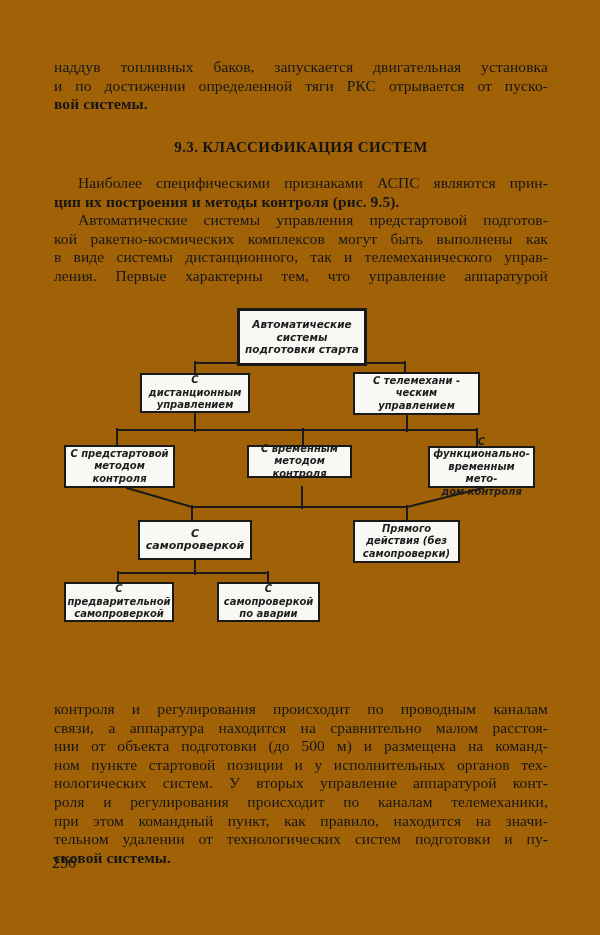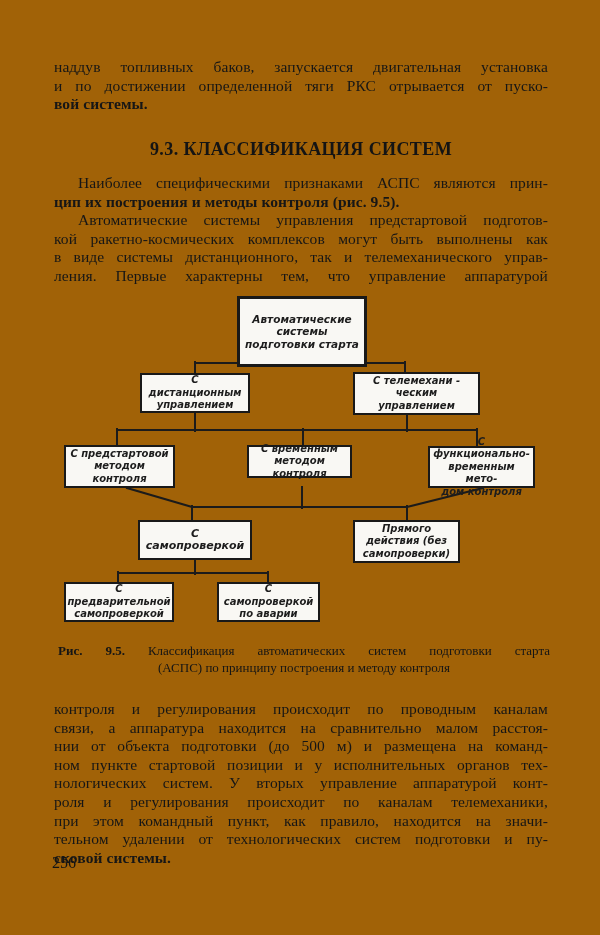--- a/index.html
+++ b/index.html
@@ -28,21 +28,21 @@
     letter-spacing: 0.1px;
   }
   .endpara .tline:last-child { text-align-last: left; font-weight: bold; }
   .indent .tline:first-child { padding-left: 24px; }
   .heading {
     position: absolute;
     left: 54px;
     width: 494px;
     margin: 0;
     text-align: center;
-    font-size: 18px;
+    font-size: 15px;
     font-weight: bold;
     letter-spacing: 0.4px;
     color: #141414;
   }
   
   .connectors {
     position: absolute;
     left: 0; top: 0;
     width: 600px; height: 935px;
     pointer-events: none;
@@ -129,21 +129,21 @@
       <path d="M483 488 L407 507"></path>
       <path d="M192 506 L192 520"></path>
       <path d="M407 506 L407 522"></path>
       <path d="M195 560 L195 574"></path>
       <path d="M118 573 L268 573"></path>
       <path d="M118 572 L118 582"></path>
       <path d="M268 572 L268 582"></path>
     </g>
   </svg>
 
-  <div class="dbox dbox-root" style="left:237px;top:296px;width:130px;height:71px">Автоматические
+  <div class="dbox dbox-root" style="left:237px;top:308px;width:130px;height:58px">Автоматические
 системы
 подготовки старта</div>
 
   <div class="dbox" style="left:140px;top:373px;width:110px;height:40px">С дистанционным
 управлением</div>
   <div class="dbox" style="left:353px;top:372px;width:127px;height:43px">С телемехани -
 ческим
 управлением</div>
 
   <div class="dbox" style="left:64px;top:445px;width:111px;height:43px">С предстартовой
@@ -159,24 +159,20 @@
   <div class="dbox" style="left:138px;top:520px;width:114px;height:40px;font-size:11px">С самопроверкой</div>
   <div class="dbox" style="left:353px;top:520px;width:107px;height:43px">Прямого
 действия (без
 самопроверки)</div>
 
   <div class="dbox" style="left:64px;top:582px;width:110px;height:40px">С предварительной
 самопроверкой</div>
   <div class="dbox" style="left:217px;top:582px;width:103px;height:40px">С самопроверкой
 по аварии</div>
 
-  <div class="caption" style="top:643px">
-    <div class="caption-l1"><span class="caption-label">Рис. 9.5.</span> <span>Классификация автоматических систем подготовки старта</span></div>
-    <div class="caption-l2">(АСПС) по принципу построения и методу контроля</div>
-  </div>
 
   <div class="pblock endpara" style="top:700px">
       <div class="tline">контроля и регулирования происходит по проводным каналам</div>
       <div class="tline">связи, а аппаратура находится на сравнительно малом расстоя-</div>
       <div class="tline">нии от объекта подготовки (до 500 м) и размещена на команд-</div>
       <div class="tline">ном пункте стартовой позиции и у исполнительных органов тех-</div>
       <div class="tline">нологических систем. У вторых управление аппаратурой конт-</div>
       <div class="tline">роля и регулирования происходит по каналам телемеханики,</div>
       <div class="tline">при этом командный пункт, как правило, находится на значи-</div>
       <div class="tline">тельном удалении от технологических систем подготовки и пу-</div>

